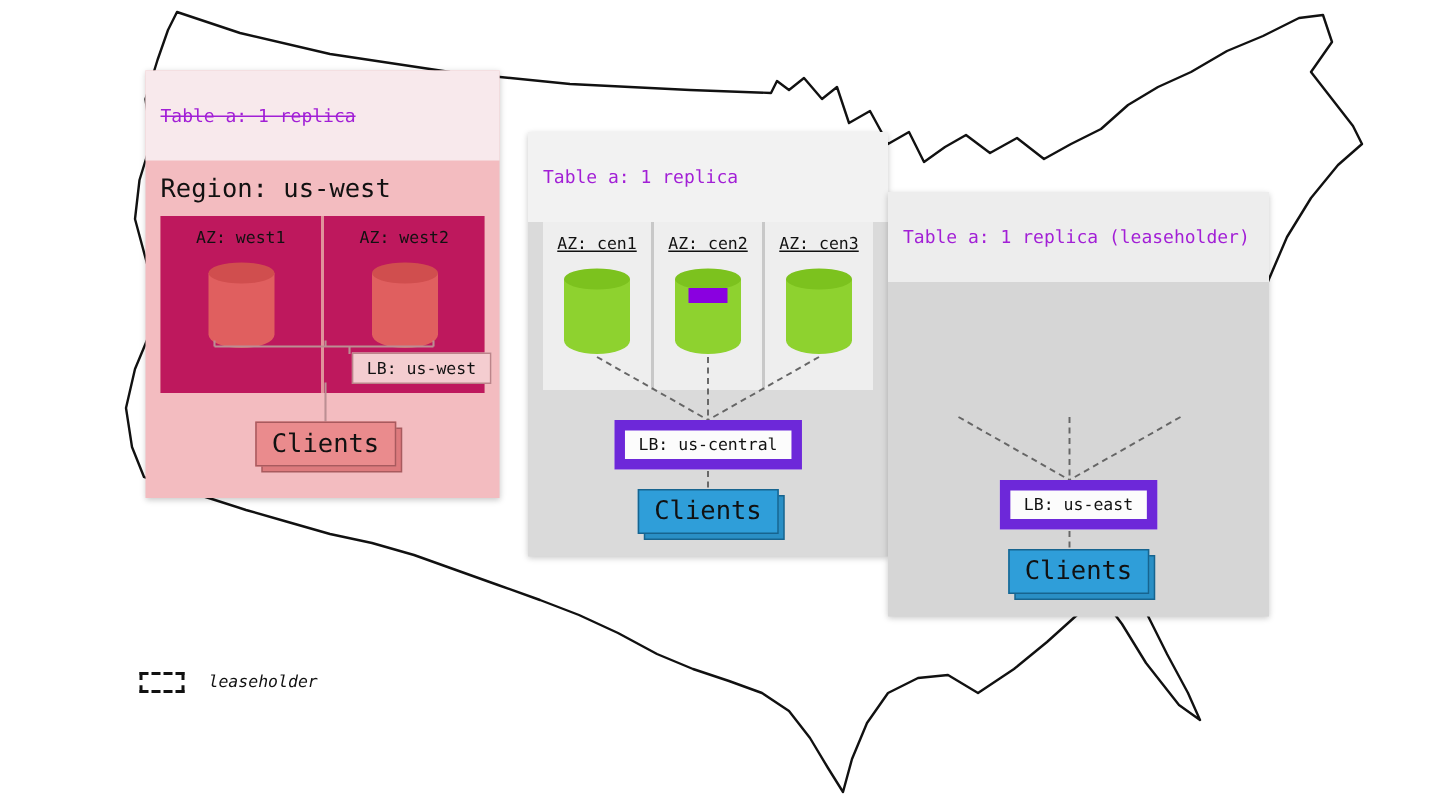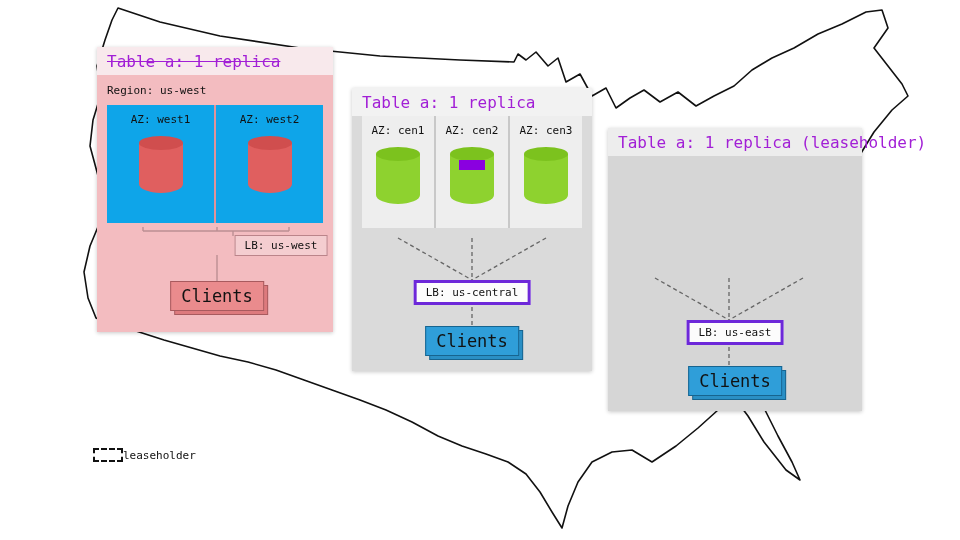--- a/index.html
+++ b/index.html
@@ -7,24 +7,24 @@
     width:960px;height:540px;position:relative;overflow:hidden;
     background:#ffffff;
     font-family:"DejaVu Sans Mono","Liberation Mono",monospace;
     color:#111;
   }
   
   .map-layer{position:absolute;left:0;top:0;width:960px;height:540px;z-index:0;}
 
   
   .region-card{position:absolute;z-index:2;box-shadow:0 1px 4px rgba(0,0,0,.22);}
-  .card-header{height:28px;display:flex;align-items:center;padding:0 10px;font-size:16px;}
+  .card-header{height:28px;display:flex;align-items:center;padding:16px 10px;font-size:12px;}
   .table-label{color:#a21fd6;white-space:nowrap;}
   .table-label.strike{text-decoration:line-through;}
-  .region-title{padding:9px 10px 8px;font-size:11px;color:#111;}
+  .region-title{padding:9px 10px 8px;font-size:17px;color:#111;}
   .az-row{margin:0 10px;display:flex;gap:2px;}
   .az-col{flex:1;display:flex;flex-direction:column;align-items:center;padding-top:8px;}
   .az-label{font-size:11px;white-space:nowrap;margin-bottom:10px;}
 
   
   .cylinder{position:relative;width:44px;height:50px;margin-top:7px;
             border-radius:0 0 22px 22px / 0 0 9px 9px;}
   .cylinder::before{content:"";position:absolute;top:-7px;left:0;right:0;height:14px;border-radius:50%;}
   .cylinder.green{background:#8ed22f;}
   .cylinder.green::before{background:#7cc21e;}
@@ -39,42 +39,42 @@
   .lb-box{position:absolute;left:50%;transform:translateX(-50%);
           font-size:11px;padding:3px 9px;white-space:nowrap;z-index:3;}
   .clients-box{position:absolute;left:50%;transform:translateX(-50%);
           font-size:17px;padding:4px 10px;white-space:nowrap;z-index:3;}
   .connectors{position:absolute;left:0;top:0;z-index:1;pointer-events:none;}
 
   
   .west{background:#f3bcc0;}
   .west .card-header{background:#f8e9ec;}
   .west .az-row{background:#e0939a;height:118px;gap:2px;padding:0;}
-  .west .az-col{background:#0ea5e9;}
+  .west .az-col{background:#be185d;}
   .west .lb-box{top:188px;left:calc(50% + 18px);background:#f4cdd0;border:1px solid #bb848a;margin-left:48px;}
   .west .clients-box{top:234px;left:calc(50% + 2px);background:#ea8b8d;border:1px solid #a85a5e;
         box-shadow:4px 4px 0 -1px #dd7a7d,4px 4px 0 0 #a85a5e;}
 
   
   .central{background:#dadada;}
   .central .card-header{background:#f2f2f2;}
-  .central .az-row{background:#c8c8c8;height:112px;}
+  .central .az-row{background:#c8c8c8;height:112px;text-decoration:underline;}
   .central .az-col{background:#eeeeee;}
-  .central .lb-box,.east .lb-box{top:192px;background:#fcfcfc;border:3px solid #6d28d9;}
+  .central .lb-box,.east .lb-box{top:192px;background:#fcfcfc;border:7px solid #6d28d9;}
   .central .clients-box,.east .clients-box{top:238px;background:#2f9ed9;border:1px solid #17648f;
         box-shadow:4px 4px 0 -1px #2a8fc5,4px 4px 0 0 #17648f;}
 
   
   .east{background:#d6d6d6;}
   .east .card-header{background:#ededed;}
   .east .az-row{background:#c4c4c4;height:112px;}
   .east .az-col{background:#eaeaea;}
 
   
-  .legend{position:absolute;left:93px;top:448px;display:flex;align-items:flex-end;gap:0;z-index:2;}
+  .legend{position:absolute;left:93px;top:448px;display:flex;align-items:flex-start;gap:16px;z-index:2;font-style:italic;}
   .legend-swatch{width:26px;height:10px;background:#fff;border:2px dashed #111;}
   .legend-label{font-size:11px;}
 </style>
 </head>
 <body>
 
 <svg class="map-layer" viewBox="0 0 960 540" xmlns="http://www.w3.org/2000/svg">
   <path d="M118,8 L160,22 220,36 300,48 380,56 460,60 514,62 518,54 526,60 536,52 548,66 558,58 566,82 580,74 592,96 606,88 616,108 630,98 644,90 660,102 678,92 696,106 714,96 734,86 752,70 772,58 794,48 818,34 842,24 866,12 882,10 888,28 874,48 888,66 902,84 908,96 892,110 874,132 858,158 846,186 834,216 820,248 804,280 788,308 776,336 766,366 758,392 764,408 778,436 792,462 800,480 786,470 764,442 748,416 736,400 718,410 698,428 676,446 652,462 632,450 612,452 592,462 578,482 568,506 562,528 552,512 540,492 526,474 508,462 486,454 462,446 438,436 412,422 386,410 360,400 332,390 304,380 276,370 248,362 220,356 192,348 164,340 136,331 108,323 96,318 88,298 84,272 90,246 100,222 104,198 97,172 90,146 93,120 101,94 97,66 105,40 112,20 Z" fill="#ffffff" stroke="#111111" stroke-width="1.6" stroke-linejoin="round"></path>
 </svg>
 
@@ -132,21 +132,21 @@
     </div>
     <div class="az-col">
       <div class="az-label">AZ: cen3</div>
       <div class="cylinder green"></div>
     </div>
   </div>
   <div class="lb-box">LB: us-central</div>
   <div class="clients-box">Clients</div>
 </div>
 
-<div class="region-card east" style="left:608px;top:128px;width:254px;height:283px;">
+<div class="region-card east" style="left:592px;top:128px;width:254px;height:283px;">
   <svg class="connectors" width="242" height="283">
     <g stroke="#666" stroke-width="1.3" stroke-dasharray="4 3" fill="none">
       <path d="M47,150 L121,192"></path>
       <path d="M121,150 L121,192"></path>
       <path d="M195,150 L121,192"></path>
       <path d="M121,212 L121,238"></path>
     </g>
   </svg>
   <div class="card-header">
     <span class="table-label">Table a: 1 replica (leaseholder)</span>

